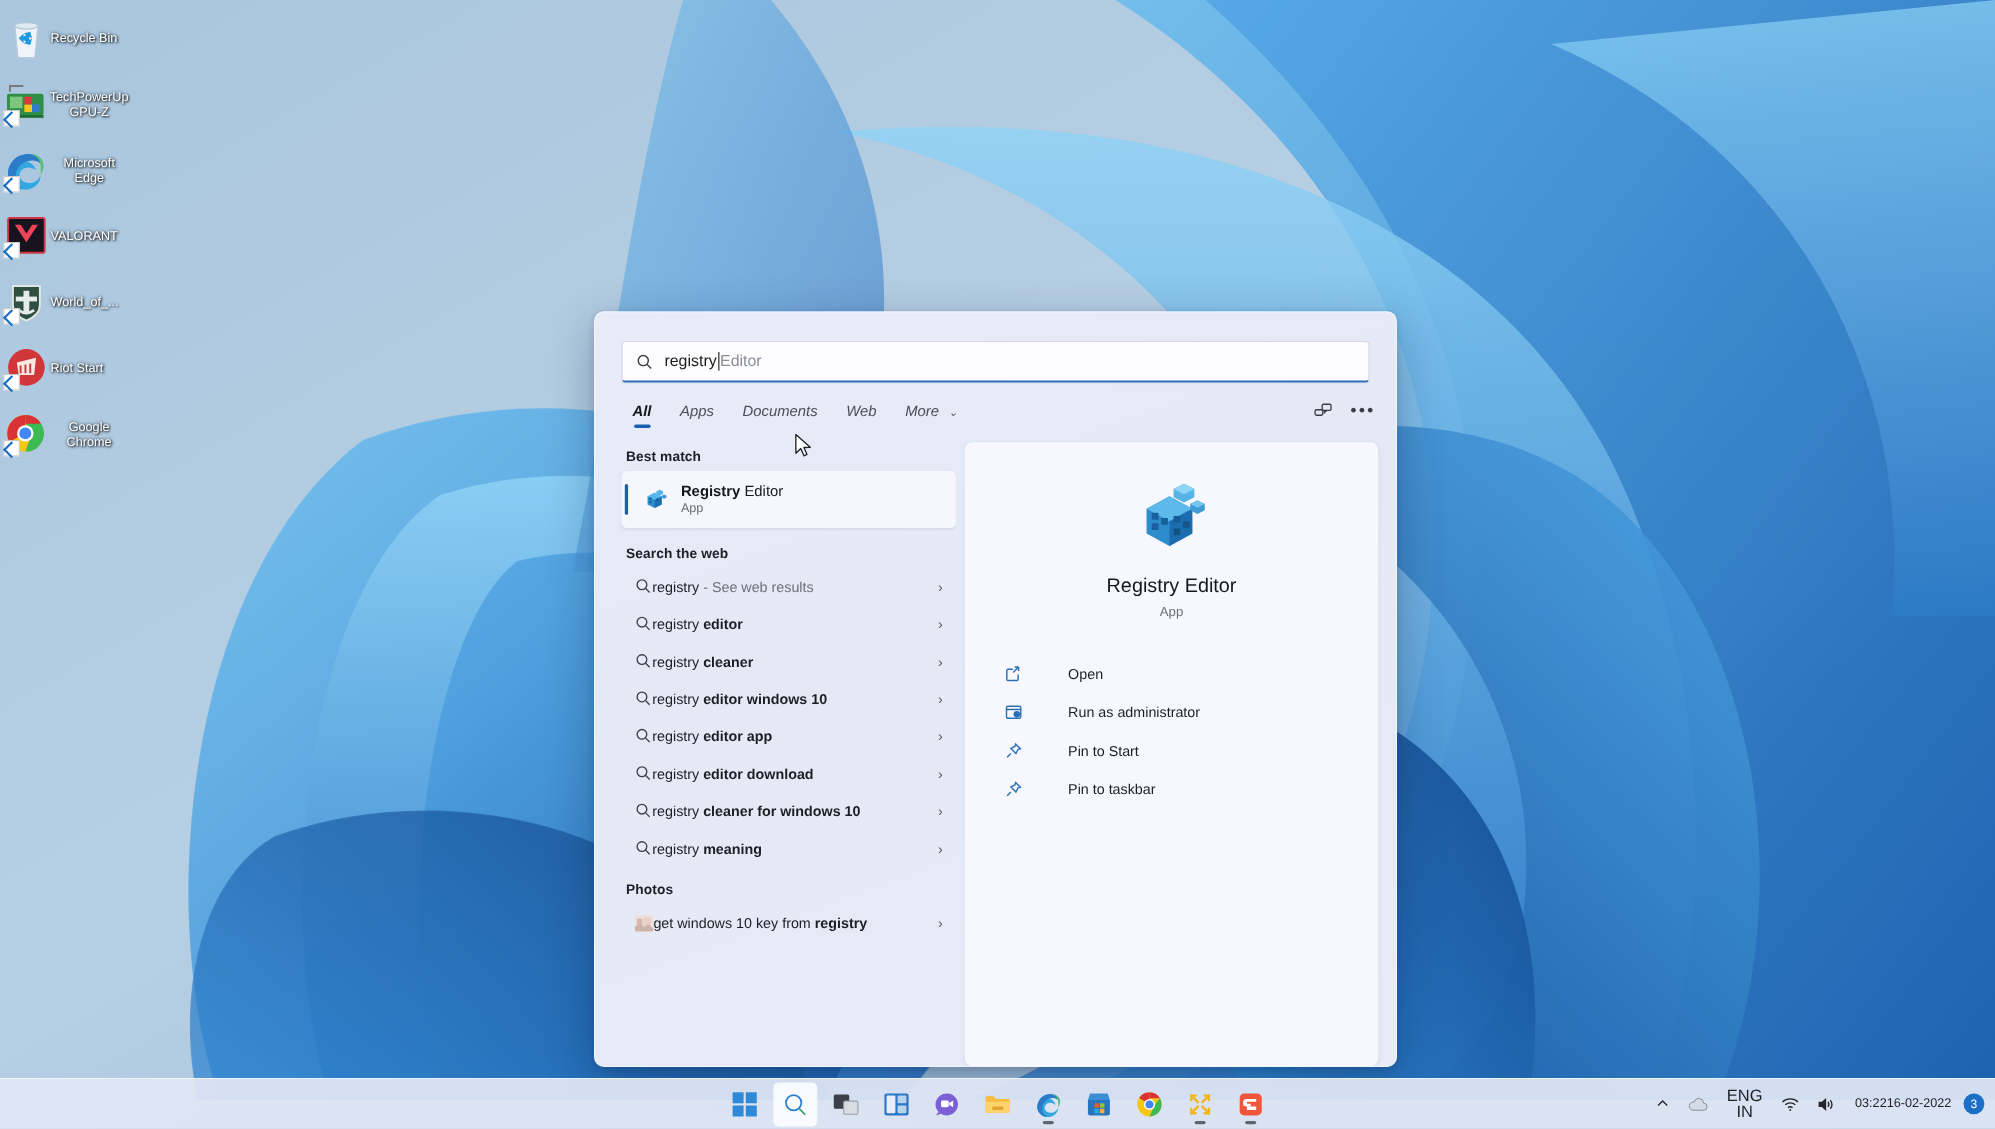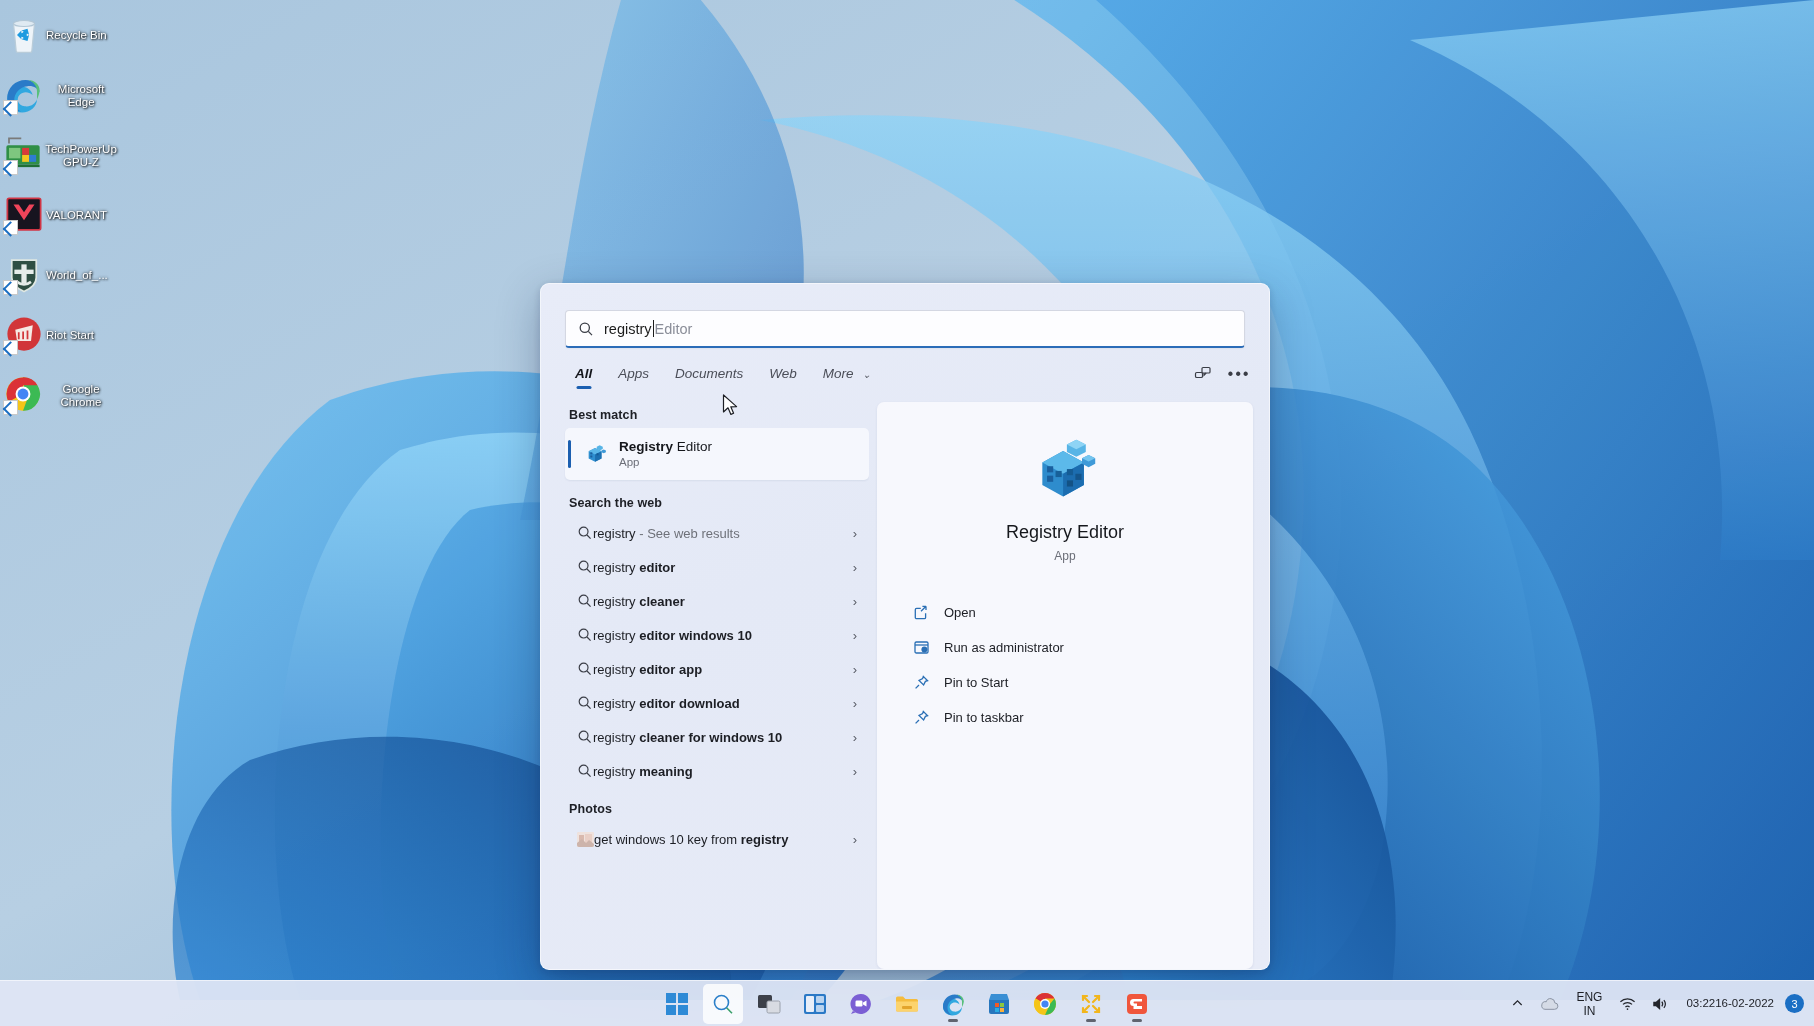--- a/index.html
+++ b/index.html
@@ -154,21 +154,21 @@
   #preview-app-icon svg { width: 68px; height: 68px; display: block; }
   #preview-title { margin-top: 18px; font-size: 18px; color: #15171c; }
   #preview-sub { margin-top: 6px; font-size: 12px; color: #6b6e78; }
   #preview-actions { width: 100%; margin-top: 34px; padding: 0 30px; display: flex; flex-direction: column; gap: 4px; }
   .action-row {
     height: 31px; display: flex; align-items: center; gap: 14px;
     border-radius: 4px; padding: 0 6px; cursor: default;
   }
   .action-ico { width: 17px; height: 17px; flex: 0 0 auto; }
   .action-ico svg { width: 17px; height: 17px; display: block; }
-  .action-label { font-size: 13px; color: #1c1e24; }
+  .action-label { font-size: 13px; color: #1c1e24; margin-left: 27px; }
 
   
   #taskbar {
     position: absolute; left: 0; bottom: 0; width: 1814px; height: 46px; z-index: 20;
     background: rgba(223,230,244,0.94);
     border-top: 1px solid rgba(255,255,255,0.6);
     display: flex; align-items: center;
   }
   #taskbar-center {
     position: absolute; left: 50%; transform: translateX(-50%);
@@ -187,21 +187,21 @@
   #tray {
     position: absolute; right: 10px; display: flex; align-items: center; gap: 0px; height: 46px;
   }
   .tray-item {
     display: flex; align-items: center; justify-content: center; height: 38px;
     padding: 0 8px; border-radius: 5px; cursor: default;
   }
   .tray-item svg { display: block; }
   #tray-lang {
     display: flex; flex-direction: column; align-items: center; justify-content: center;
-    font-size: 12px; color: #1d1f25; line-height: 14px; padding: 0 9px;
+    font-size: 15px; color: #1d1f25; line-height: 14px; padding: 0 9px;
   }
   #tray-clock {
     display: flex; flex-direction: row; align-items: flex-end; justify-content: center;
     font-size: 11.5px; color: #1d1f25; line-height: 15px; padding: 0 9px;
   }
   #tray-badge {
     width: 19px; height: 19px; border-radius: 50%; background: #1b6fc4; color: #fff;
     font-size: 11px; display: flex; align-items: center; justify-content: center;
     margin-left: 2px;
   }
@@ -270,43 +270,43 @@
         <path d="M24 17 l5 5 h-3 v6 h-4 v-6 h-3 z" fill="#1e9be0" transform="rotate(150 24 25)"></path>
         <path d="M24 17 l5 5 h-3 v6 h-4 v-6 h-3 z" fill="#1e9be0" transform="rotate(270 24 25)"></path>
       </svg>
     </div>
     <div class="desk-label">Recycle Bin</div>
   </div>
 
   <div class="desk-icon">
     <div class="desk-glyph">
       <svg viewBox="0 0 48 48">
-        <path d="M40 30 C40 39 32 45 23 45 C13 45 6 38 6 29 C6 21 12 15 20 15 C29 15 34 20 35 25 C30 21 24 21 20 25 C16 29 18 37 26 38 C33 39 38 35 40 30 Z" fill="#31a8e0"></path>
-        <path d="M6 29 C6 17 15 8 27 8 C36 8 42 14 43 22 C41 17 35 14 29 15 C20 16 14 23 14 31 C14 37 17 42 22 44 C13 43 6 37 6 29 Z" fill="#2a7bc8"></path>
-        <path d="M40 30 C42 26 43 22 43 20 C43 13 37 8 30 8 C36 10 40 15 40 21 C40 25 40 28 40 30 Z" fill="#58c07a"></path>
-      </svg>
-      <span class="shortcut-arrow"></span>
-    </div>
-    <div class="desk-label">Microsoft Edge</div>
-  </div>
-
-  <div class="desk-icon">
-    <div class="desk-glyph">
-      <svg viewBox="0 0 48 48">
         <rect x="5" y="14" width="38" height="22" rx="2" fill="#2f8f46"></rect>
         <rect x="8" y="17" width="13" height="12" fill="#7ec67f"></rect>
         <rect x="23" y="25" width="8" height="8" fill="#f3c620"></rect>
         <rect x="31" y="25" width="8" height="8" fill="#2e7dd1"></rect>
         <rect x="23" y="17" width="8" height="8" fill="#d93a3a"></rect>
         <path d="M8 12 v-6 h14" stroke="#7a7a7a" stroke-width="2" fill="none"></path>
         <rect x="5" y="36" width="38" height="3" fill="#1f6f34"></rect>
       </svg>
       <span class="shortcut-arrow"></span>
     </div>
     <div class="desk-label">TechPowerUp GPU-Z</div>
+  </div>
+
+  <div class="desk-icon">
+    <div class="desk-glyph">
+      <svg viewBox="0 0 48 48">
+        <path d="M40 30 C40 39 32 45 23 45 C13 45 6 38 6 29 C6 21 12 15 20 15 C29 15 34 20 35 25 C30 21 24 21 20 25 C16 29 18 37 26 38 C33 39 38 35 40 30 Z" fill="#31a8e0"></path>
+        <path d="M6 29 C6 17 15 8 27 8 C36 8 42 14 43 22 C41 17 35 14 29 15 C20 16 14 23 14 31 C14 37 17 42 22 44 C13 43 6 37 6 29 Z" fill="#2a7bc8"></path>
+        <path d="M40 30 C42 26 43 22 43 20 C43 13 37 8 30 8 C36 10 40 15 40 21 C40 25 40 28 40 30 Z" fill="#58c07a"></path>
+      </svg>
+      <span class="shortcut-arrow"></span>
+    </div>
+    <div class="desk-label">Microsoft Edge</div>
   </div>
 
   <div class="desk-icon">
     <div class="desk-glyph">
       <svg viewBox="0 0 48 48">
         <rect x="5" y="6" width="38" height="36" rx="2" fill="#17141f" stroke="#d13545" stroke-width="2"></rect>
         <path d="M12 13 L24 31 L36 13 L30 13 L24 22 L18 13 Z" fill="#f0445a"></path>
       </svg>
       <span class="shortcut-arrow"></span>
     </div>

